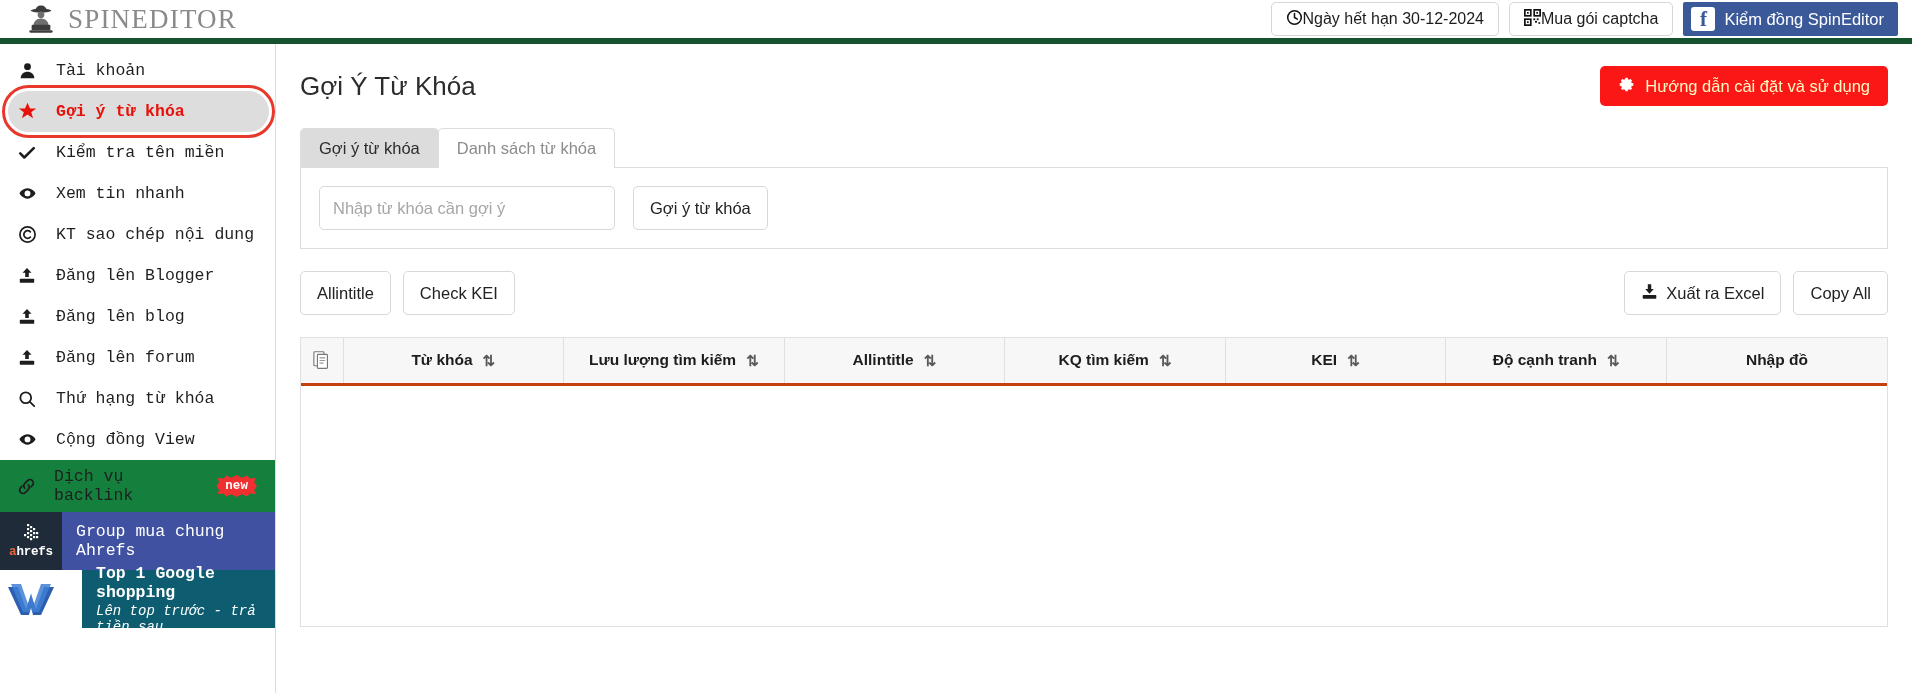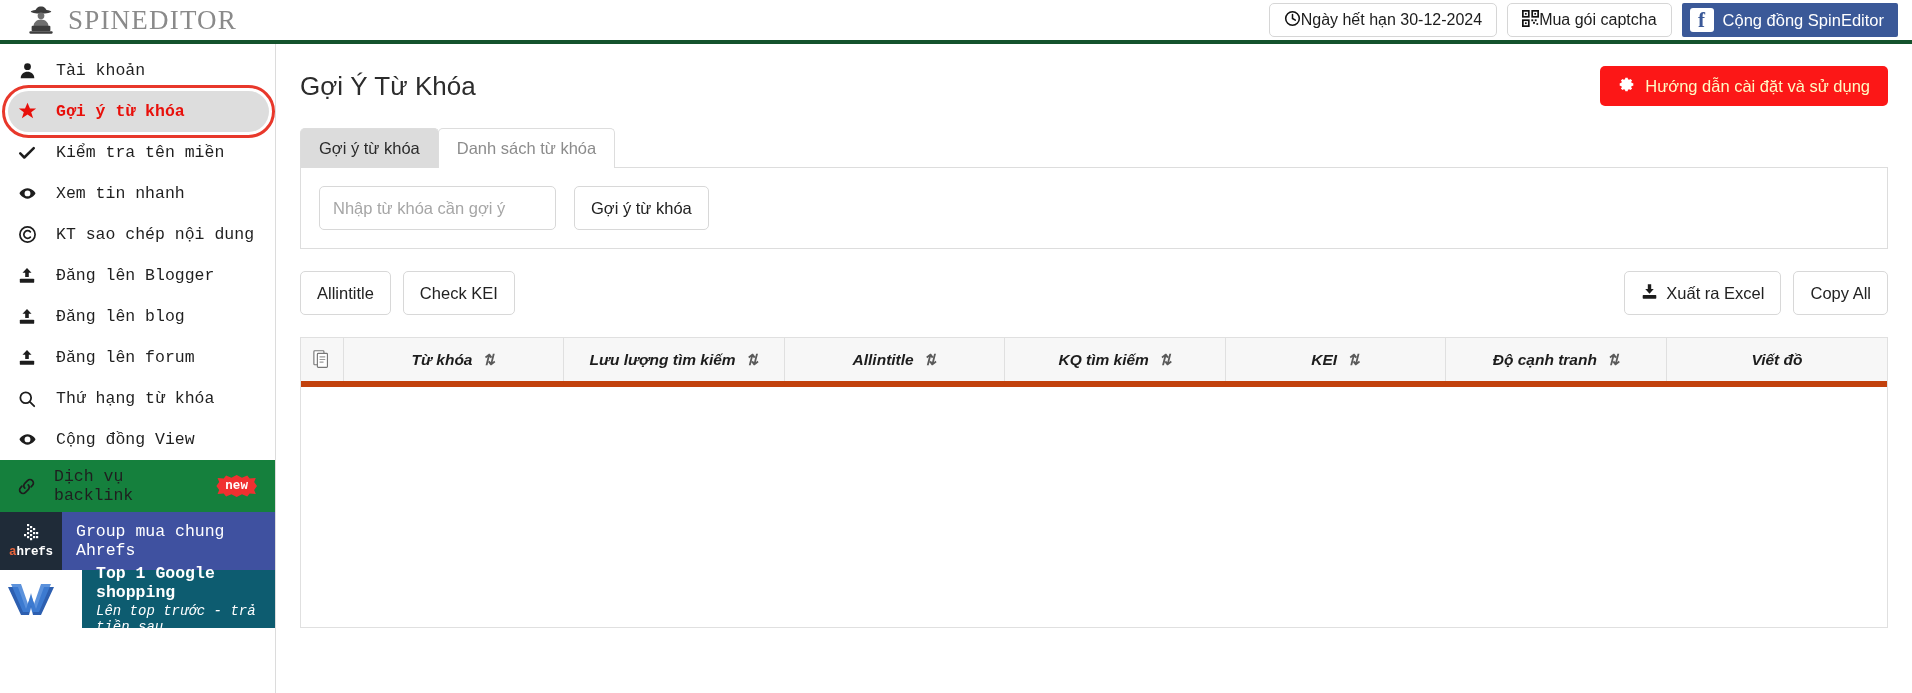--- a/index.html
+++ b/index.html
@@ -8,21 +8,21 @@
     font-family: "Liberation Sans", sans-serif;
     background: #ffffff;
     overflow: hidden;
   }
 
   
   .topbar {
     height: 44px;
     width: 100%;
     background: #ffffff;
-    border-bottom: 4px solid #14532d;
+    border-bottom: 6px solid #14532d;
     display: flex;
     align-items: center;
     position: relative;
   }
   .brand { display: flex; align-items: center; padding-left: 26px; gap: 12px; }
   .brand-logo { width: 30px; height: 30px; display: block; }
   .brand-name {
     font-size: 27px;
     letter-spacing: 1.2px;
     color: #8a8a8a;
@@ -272,21 +272,21 @@
   .panel {
     border: 1px solid #dddddd;
     background: #ffffff;
     margin-top: -1px;
     padding: 18px 18px;
     display: flex;
     align-items: center;
     gap: 18px;
   }
   .kw-input {
-    width: 237px;
+    width: 296px;
     height: 44px;
     border: 1px solid #d8d8d8;
     border-radius: 5px;
     padding: 0 13px;
     font-size: 16.5px;
     color: #444;
     outline: none;
     font-family: "Liberation Sans", sans-serif;
     background: #fff;
   }
@@ -313,30 +313,29 @@
   }
   .toolrow .left { display: flex; gap: 12px; }
   .toolrow .right { margin-left: auto; display: flex; gap: 12px; }
 
   
   .tablewrap { margin-top: 22px; border: 1px solid #e0e0e0; }
   table { width: 100%; border-collapse: collapse; table-layout: fixed; }
   thead th {
     background: #f7f7f7;
     border-right: 1px solid #e0e0e0;
-    border-bottom: 6px solid #c2410c;
+    border-bottom: 3px solid #c2410c;
     height: 46px;
     font-size: 15.5px;
     color: #1d1d1d;
     font-weight: bold;
     padding: 0 12px;
     position: relative;
     cursor: pointer;
     white-space: nowrap;
-    font-style: italic;
   }
   thead th:last-child { border-right: none; }
   th .th-inner { display: flex; align-items: center; justify-content: center; gap: 10px; }
   th .sort { color: #5a5a5a; font-size: 15px; line-height: 1; }
   .col-icon { width: 42px; }
   .col-icon .doc { display: flex; justify-content: center; }
   tbody { background: #ffffff; }
   .empty-body { height: 240px; }
 </style>
 </head>
@@ -381,21 +380,21 @@
             <rect x="15" y="11" width="2.2" height="2.2"></rect>
           <rect x="13" y="14" width="2.2" height="2.2"></rect>
             <rect x="17" y="15.5" width="2" height="2"></rect>
         </svg>
       </span>
       <span>Mua gói captcha</span>
     </div>
 
     <div class="fb-btn">
       <span class="fb-mark">f</span>
-      <span>Cộng đồng SpinEditor</span>
+      <span>Kiểm đồng SpinEditor</span>
     </div>
   </div>
 </div>
 
 <div class="shell">
 
   <div class="sidebar">
     <div class="nav-list">
 
       <div class="nav-item">
@@ -635,21 +634,21 @@
                 </span>
             </th>
             <th>
               <span class="th-inner">
                   <span>Độ cạnh tranh</span>
                   <span class="sort">⇅</span>
                 </span>
             </th>
             <th>
               <span class="th-inner">
-                  <span>Viết đồ</span>
+                  <span>Nhập đồ</span>
                 </span>
             </th>
           </tr>
         </thead>
         <tbody class="empty-body"></tbody>
       </table>
     </div>
 
   </div>
 </div>

